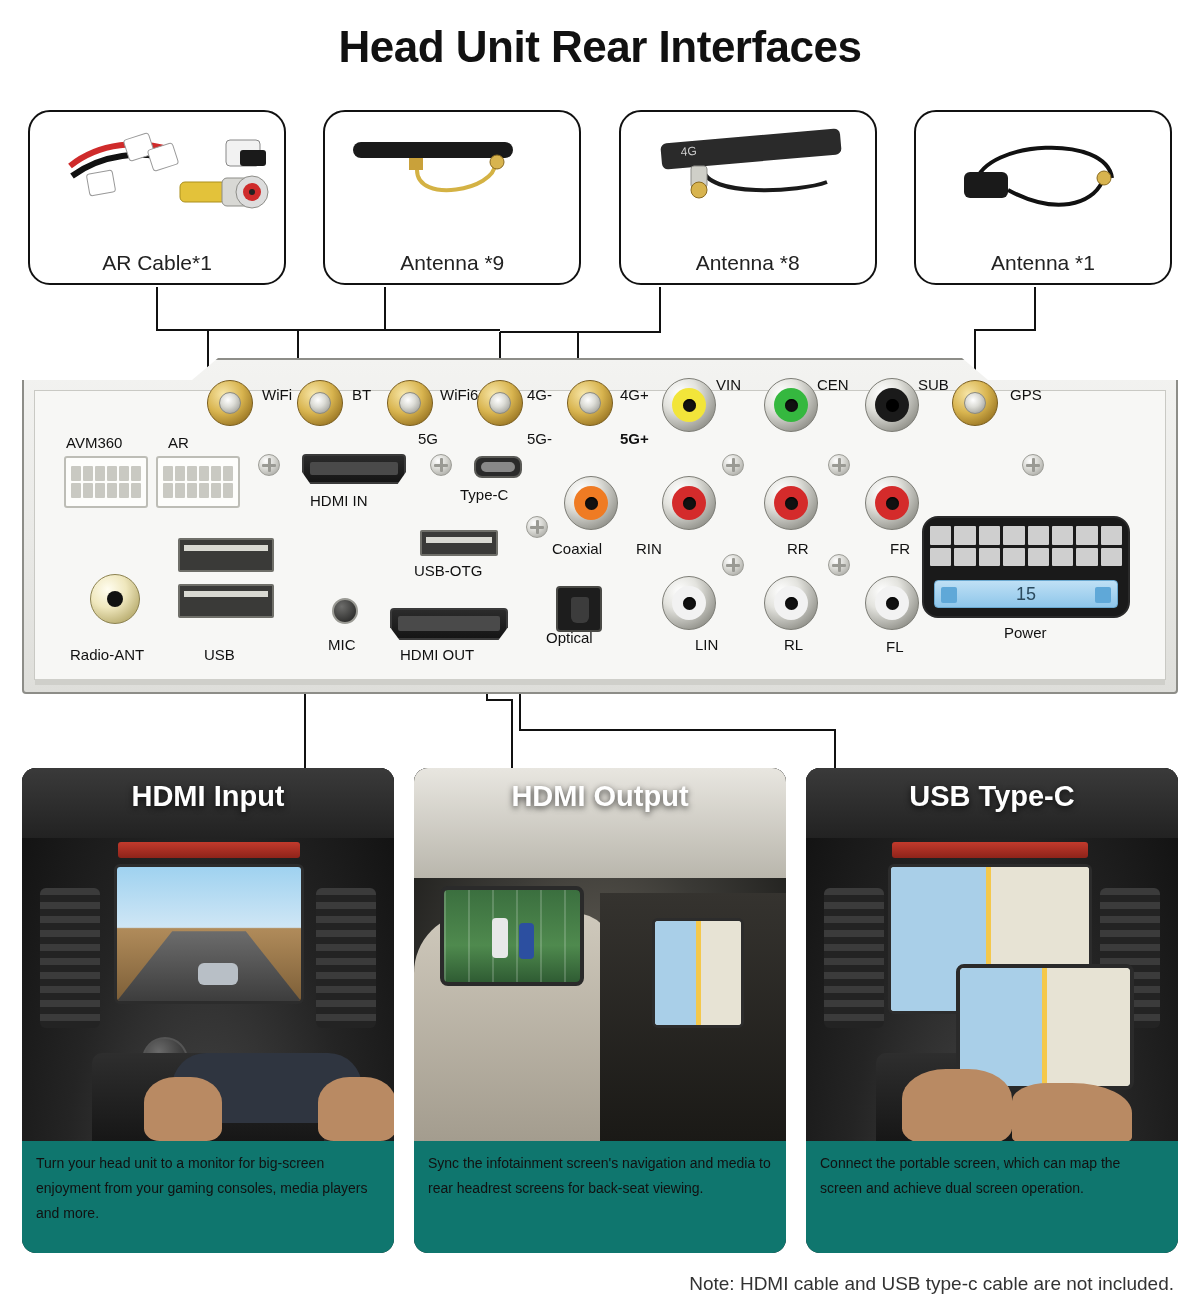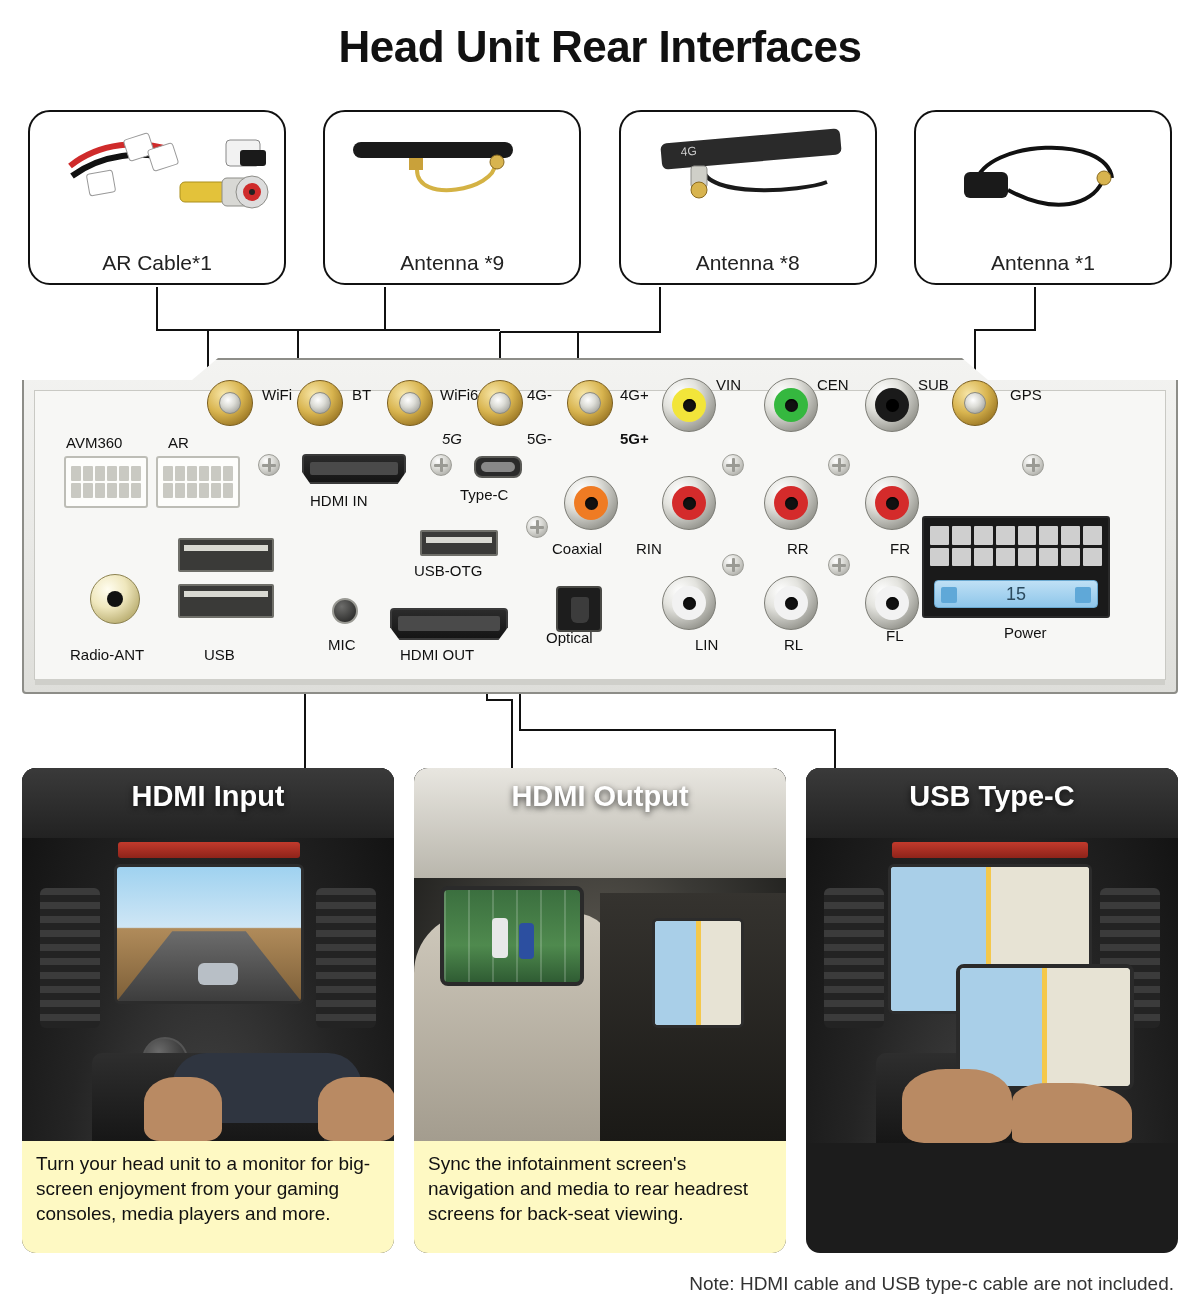--- a/index.html
+++ b/index.html
@@ -166,21 +166,21 @@
     background:#1c1c1c; border-radius:14px; overflow:hidden; position:relative;
   }
   .feat-title {
     position:absolute; top:12px; left:0; right:0; text-align:center;
     color:#fff; font-size:29px; font-weight:bold; z-index:4;
     text-shadow:0 2px 6px rgba(0,0,0,.7);
   }
   .feat-photo { position:absolute; top:0; left:0; right:0; height:375px; overflow:hidden; }
   .feat-caption {
     position:absolute; left:0; right:0; bottom:0; height:112px;
-    background:#fef9c3; color:#111; font-size:19px; line-height:25px;
+    background:#0f766e; color:#111; font-size:14px; line-height:25px;
     padding:10px 14px 0 14px;
   }
 
   
   .car {
     position:absolute; inset:0;
     background:
       radial-gradient(ellipse at 50% 120%, #4a4a4a 0%, #242424 55%, #101010 100%);
   }
   .dash-top { position:absolute; left:0; right:0; top:0; height:70px;
@@ -319,21 +319,21 @@
   <div class="unit-inner"></div>
 
   <div class="p sma" style="left:185px;  top:22px;"></div>
   <div class="p sma-label" style="left:240px; top:28px;">WiFi</div>
 
   <div class="p sma" style="left:275px;  top:22px;"></div>
   <div class="p sma-label" style="left:330px; top:28px;">BT</div>
 
   <div class="p sma" style="left:365px;  top:22px;"></div>
   <div class="p sma-label" style="left:418px; top:28px;">WiFi6</div>
-  <div class="p sma-label" style="left:420px; top:72px;font-style:italic;">5G</div>
+  <div class="p sma-label" style="left:396px; top:72px;">5G</div>
 
   <div class="p sma" style="left:455px;  top:22px;"></div>
   <div class="p sma-label" style="left:505px; top:28px;">4G-</div>
   <div class="p sma-label" style="left:505px; top:72px;">5G-</div>
 
   <div class="p sma" style="left:545px;  top:22px;"></div>
   <div class="p sma-label" style="left:598px; top:28px;">4G+</div>
   <div class="p sma-label" style="left:598px; top:72px;font-weight:bold;">5G+</div>
 
   <div class="p sma" style="left:930px;  top:22px;"></div>
@@ -400,21 +400,21 @@
         <span class="hole"></span>
       </span>
   </div>
   <div class="p rca-label" style="left:762px; top:278px;">RL</div>
 
   <div class="p rca" style="left:843px; top:218px;">
     <span class="ring" style="background:#f2f2f2">
         <span class="hole"></span>
       </span>
   </div>
-  <div class="p rca-label" style="left:864px; top:269px;">FL</div>
+  <div class="p rca-label" style="left:864px; top:280px;">FL</div>
 
   <div class="p whiteconn" style="left:42px; top:98px; width:84px; height:52px;">
     <span class="pins">
         <i></i>
         <i></i>
         <i></i>
         <i></i>
         <i></i>
         <i></i>
         <i></i>
@@ -462,21 +462,21 @@
 
   <div class="p mic" style="left:310px; top:240px;"></div>
   <div class="p tag" style="left:306px; top:278px;">MIC</div>
 
   <div class="p hdmi" style="left:368px; top:250px; width:118px; height:32px;"></div>
   <div class="p tag" style="left:378px; top:288px;">HDMI  OUT</div>
 
   <div class="p optical" style="left:534px; top:228px;"></div>
   <div class="p tag" style="left:524px; top:271px;">Optical</div>
 
-  <div class="p power-conn" style="left:900px; top:158px; width:188px; height:102px;">
+  <div class="p power-conn" style="left:900px; top:158px; width:208px; height:102px;border-radius:16px;">
     <span class="power-pins">
       <i></i>
         <i></i>
         <i></i>
         <i></i>
         <i></i>
         <i></i>
         <i></i>
         <i></i>
       <i></i>
@@ -575,16 +575,17 @@
               <div class="sea"></div>
               <div class="land"></div>
               <div class="road2"></div>
             </div>
         </div>
         <div class="hand" style="left:96px; bottom:0px; width:110px; height:74px;"></div>
         <div class="hand" style="left:206px; bottom:0px; width:120px; height:60px; border-radius:30% 50% 10% 10%;"></div>
       </div>
     </div>
     <div class="feat-title">USB Type-C</div>
+    <div class="feat-caption">Connect the portable screen, which can map the screen and achieve dual screen operation.</div>
   </div>
 </div>
 
 <div class="note">Note: HDMI cable and USB type-c cable are not included.</div>
 
 </body></html>

